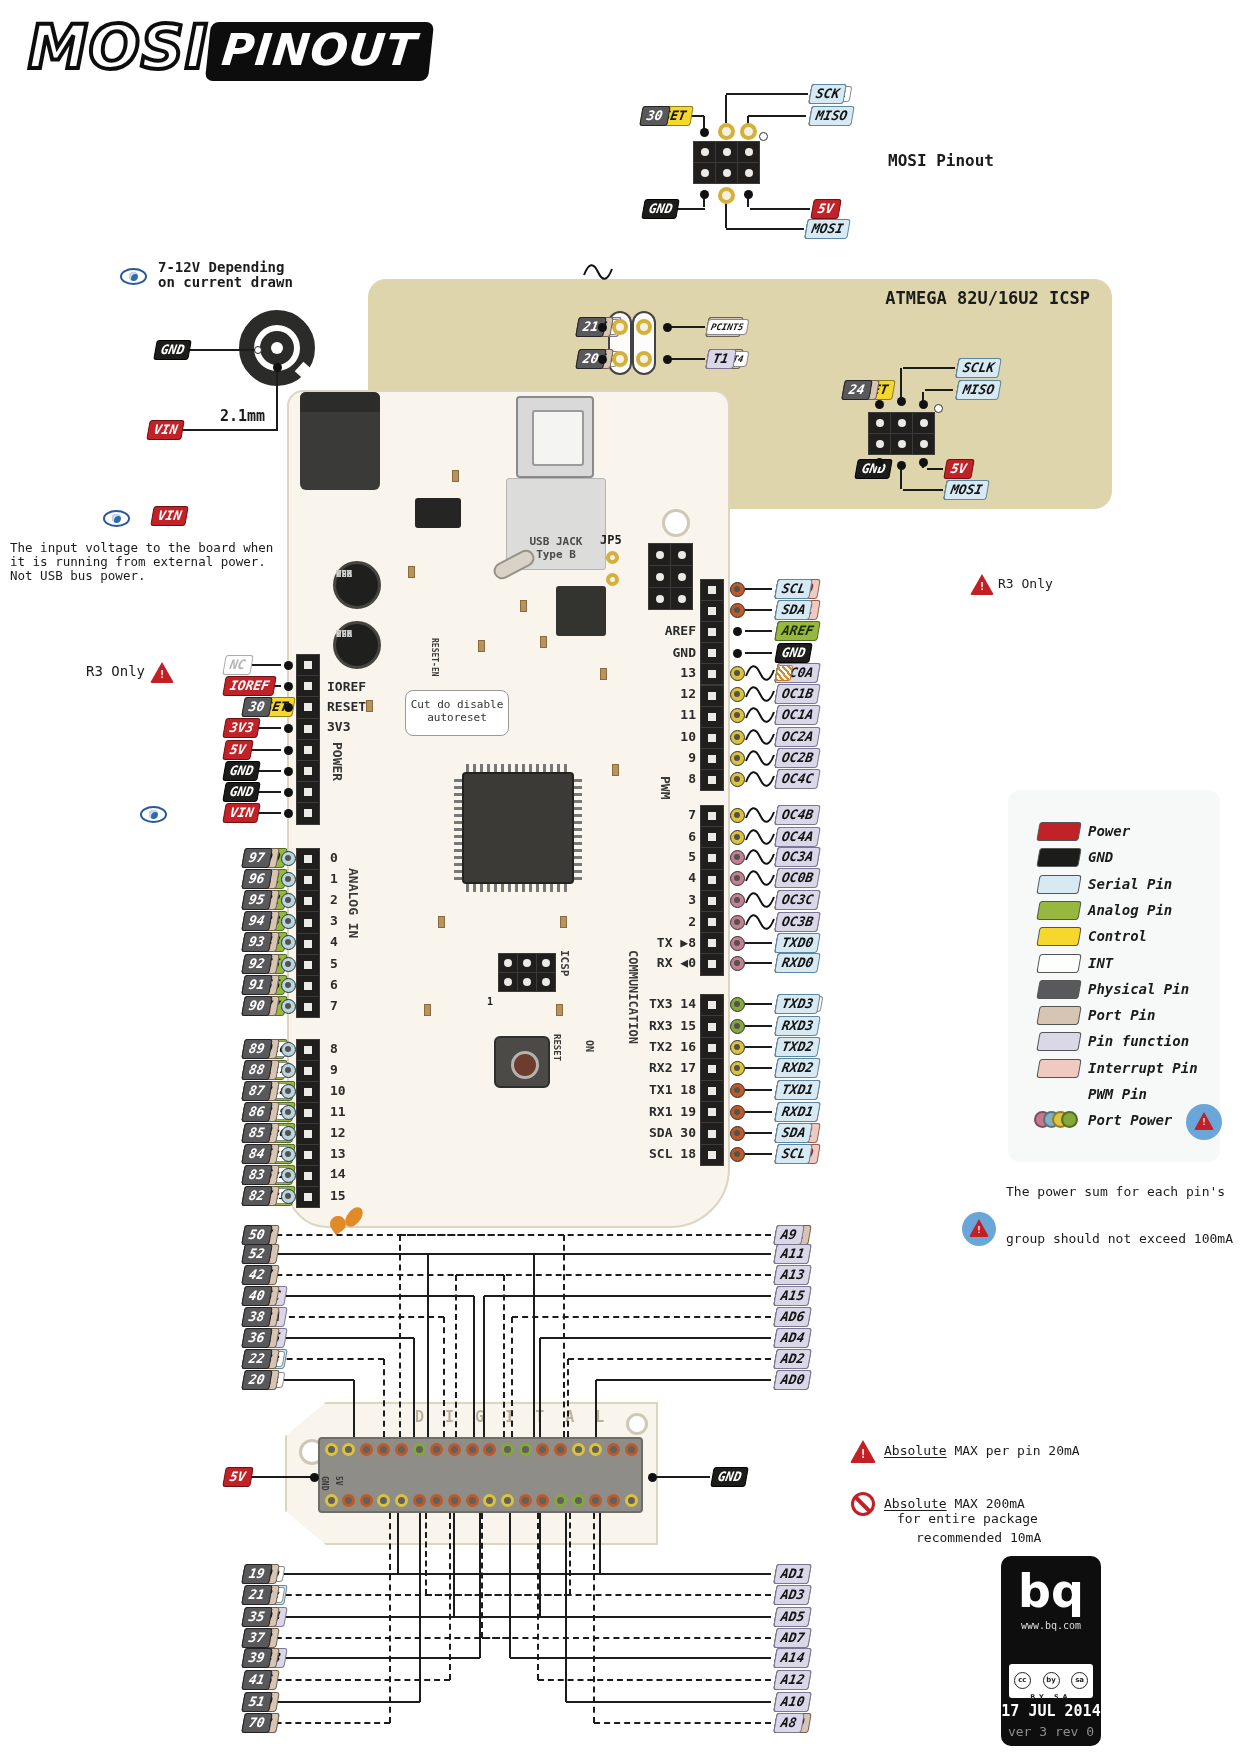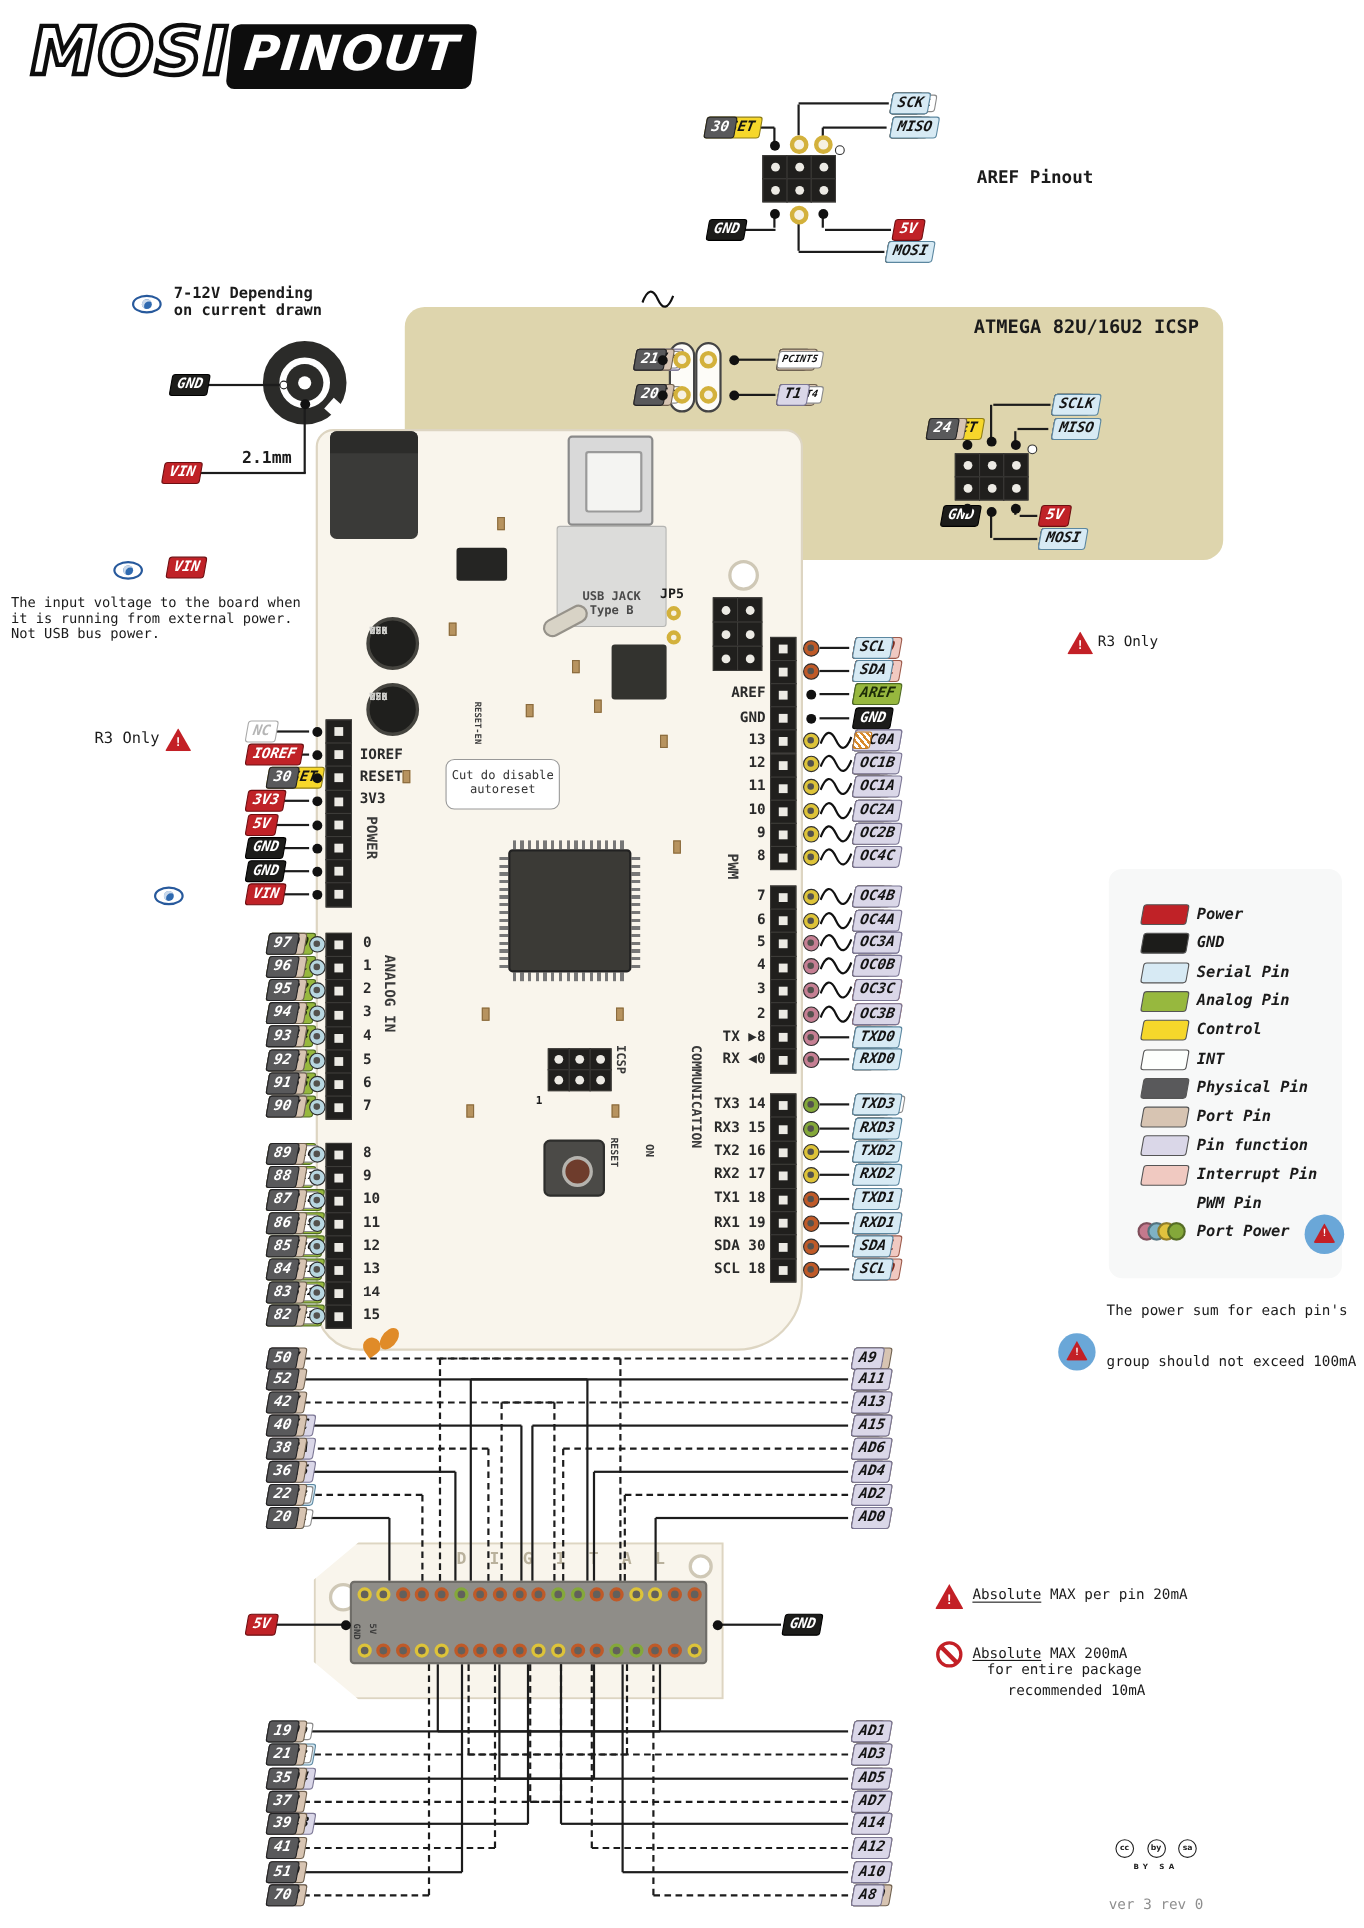--- a/index.html
+++ b/index.html
@@ -114,21 +114,21 @@
 u{text-underline-offset:2px}
 </style>
 </head>
 <body>
 
 <div id="canvas">
 
   <div id="logo-mega">MOSI</div>
   <div id="logo-pinout-box"><span>PINOUT</span></div>
 
-  <div id="icsp-title">AREF Pinout</div>
+  <div id="icsp-title">MOSI Pinout</div>
   <div id="atmega-panel"></div>
   <div id="panel-title">ATMEGA 82U/16U2 ICSP</div>
 
   <div id="board"></div>
   <div id="board-bottom"></div>
   <div class="hole" style="left:299px;top:1439px;width:26px;height:26px"></div>
   <div class="hole" style="left:626px;top:1413px;width:22px;height:22px"></div>
   <div class="hole" style="left:662px;top:509px;width:28px;height:28px;z-index:2"></div>
 
   <div id="barrel-ring"></div>
@@ -190,20 +190,24 @@
   <div class="warn-tri" style="left:850px;top:1440px;width:26px;height:23px">
       <span class="t"></span>
       <span class="e" style="font-size:12px;top:7px">!</span>
     </div>
   <div class="wtxt" style="left:884px;top:1443px"><u>Absolute</u><span style="position:static"> MAX per pin 20mA</span></div>
   <div class="wtxt" style="left:916px;top:1530px">recommended 10mA</div>
   <div class="no-entry" style="left:851px;top:1492px;width:24px;height:24px"></div>
   <div class="wtxt" style="left:884px;top:1496px"><u>Absolute</u><span style="position:static"> MAX 200mA</span></div>
   <div class="wtxt" style="left:897px;top:1511px">for entire package</div>
 
+  <div id="footer-bq">
+    <span class="bq">bq</span>
+    <span class="url">www.bq.com</span>
+  </div>
   <div id="cc-box">
     <span>cc</span>
     <span>by</span>
     <span>sa</span>
     <span class="sub">BY SA</span>
   </div>
   <div id="footer-date">17 JUL 2014</div>
   <div id="footer-ver">ver 3 rev 0</div>
 <div class="chain" style="left: 810px; top: 84px;">
       <span class="tag k-ph">20</span>

